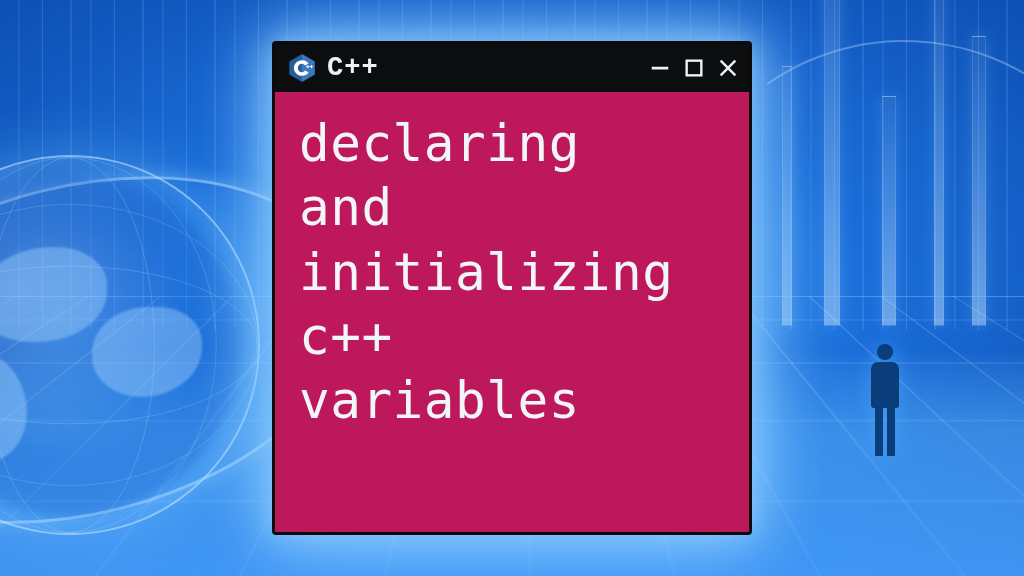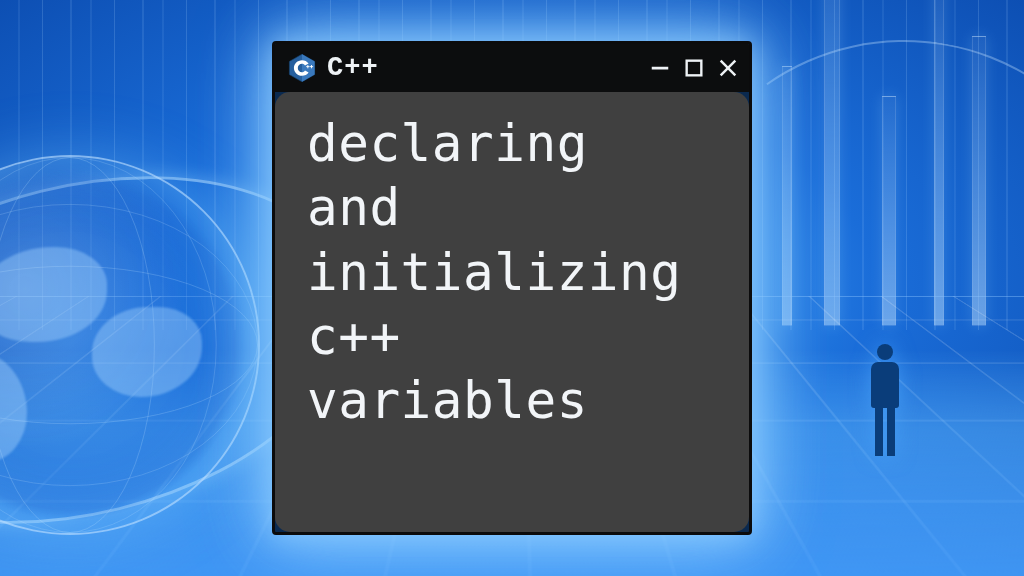--- a/index.html
+++ b/index.html
@@ -167,24 +167,23 @@
     }
     .ctl {
       width: 22px; height: 22px;
       display: flex; align-items: center; justify-content: center;
       cursor: pointer;
       font-family: Arial, sans-serif;
     }
     .ctl svg { width: 22px; height: 22px; stroke: #eef2f5; stroke-width: 2.6; fill: none; }
     .ctl.min svg { stroke-width: 3; }
     .content {
-      padding: 20px 32px 30px;
+      padding: 20px 24px 30px;
       min-height: 440px;
-      background: #404040;
-      border-radius: 15px;
+      background: #be185d;
     }
     .content-text {
       color: #f2f5f8;
       font-family: 'Consolas','Menlo','DejaVu Sans Mono','Courier New',monospace;
       font-size: 51px;
       line-height: 1.26;
       white-space: pre-line;
       letter-spacing: 0.5px;
     }
   </style>

